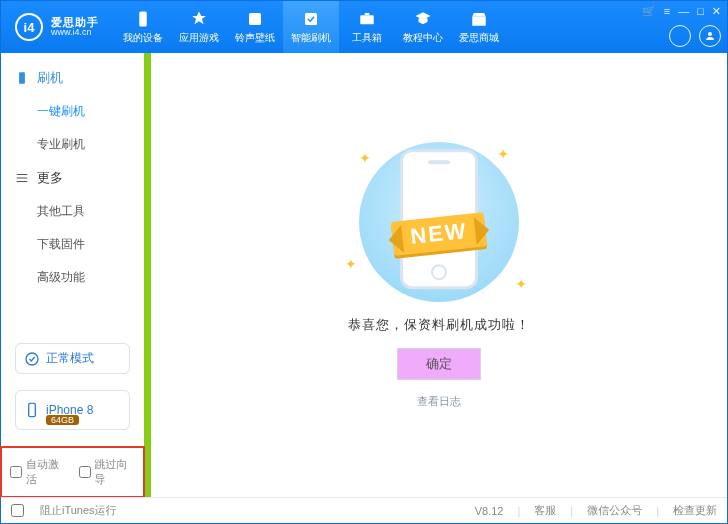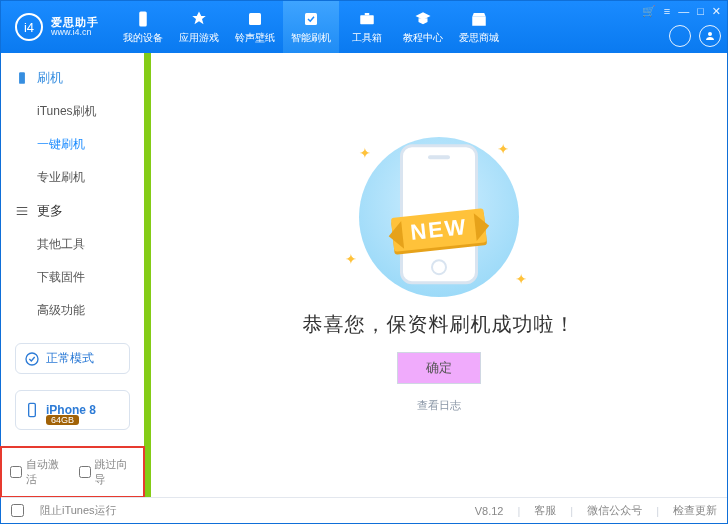--- a/index.html
+++ b/index.html
@@ -1,20 +1,20 @@
 <!DOCTYPE html>
 <html><head>
 <meta charset="utf-8">
 <style>
 *{box-sizing:border-box;margin:0;padding:0;font-family:"Microsoft YaHei",Arial,sans-serif}
 body{width:728px;height:524px;overflow:hidden;background:#fff;font-size:12px;color:#333}
 .window{width:728px;height:524px;border:1px solid #0f6fd8;display:flex;flex-direction:column}
 .titlebar{height:52px;background:linear-gradient(#1a8bff,#0a7af0);display:flex;align-items:center;color:#fff;position:relative}
 .logo{display:flex;align-items:center;padding:0 14px;gap:8px}
-.logo-badge{width:28px;height:28px;border:2px solid #fff;border-radius:50%;display:flex;align-items:center;justify-content:center;font-weight:normal;font-size:13px;color:#fff}
+.logo-badge{width:28px;height:28px;border:2px solid #fff;border-radius:50%;display:flex;align-items:center;justify-content:center;font-weight:bold;font-size:13px;color:#fff}
 .logo-text{display:flex;flex-direction:column;line-height:1.1}
 .logo-text .t{font-size:11px;font-weight:bold;letter-spacing:1px}
 .logo-text .s{font-size:9px;opacity:.9}
 .tabs{display:flex;height:100%;margin-left:2px}
 .tab{width:56px;display:flex;flex-direction:column;align-items:center;justify-content:center;gap:3px;cursor:pointer;font-size:10px}
 .tab.active{background:linear-gradient(#3ea4ff,#1f8cf5)}
 .tab svg{width:18px;height:18px;fill:#fff}
 .winbtns{position:absolute;right:6px;top:4px;display:flex;gap:8px;font-size:11px;opacity:.9}
 .winbtns span{cursor:pointer}
 .rightcircles{position:absolute;right:6px;bottom:6px;display:flex;gap:8px}
@@ -41,21 +41,21 @@
 .illus{width:200px;height:160px;position:relative}
 .circle{position:absolute;inset:0;margin:auto;width:160px;height:160px;border-radius:50%;background:radial-gradient(circle at 50% 40%,#cfeeff,#8dd4f6)}
 .phone{position:absolute;left:50%;top:50%;transform:translate(-50%,-52%);width:78px;height:140px;background:#fff;border:3px solid #d9e4f0;border-radius:12px}
 .phone::before{content:"";position:absolute;top:8px;left:50%;transform:translateX(-50%);width:22px;height:4px;background:#d9e4f0;border-radius:2px}
 .phone::after{content:"";position:absolute;bottom:6px;left:50%;transform:translateX(-50%);width:12px;height:12px;border:2px solid #d9e4f0;border-radius:50%}
 .ribbon{position:absolute;left:50%;top:58%;transform:translate(-50%,-50%) rotate(-6deg);background:#ffc23a;color:#fff;font-weight:bold;font-size:22px;letter-spacing:2px;padding:4px 18px;border-radius:3px;box-shadow:0 3px 0 #e6a21a}
 .ribbon::before,.ribbon::after{content:"";position:absolute;top:4px;width:0;height:0;border:14px solid #ffc23a;border-top-color:transparent;border-bottom-color:transparent}
 .ribbon::before{left:-18px;border-left-color:transparent;border-right-color:#e6a21a}
 .ribbon::after{right:-18px;border-right-color:transparent;border-left-color:#e6a21a}
 .spark{position:absolute;color:#ffc23a;font-size:14px}
-.msg{font-size:20px;color:#333;letter-spacing:1px}
+.msg{font-size:13px;color:#333;letter-spacing:1px}
 .btn{border:1px solid #cfd7e2;background:#f0abfc;padding:6px 28px;font-size:13px;color:#555;cursor:pointer}
 .loglink{font-size:11px;color:#8a96a6;cursor:pointer}
 .statusbar{height:26px;border-top:1px solid #e3e7ee;display:flex;align-items:center;padding:0 10px;font-size:11px;color:#888;gap:14px}
 .statusbar .left{display:flex;align-items:center;gap:6px}
 .statusbar .right{margin-left:auto;display:flex;align-items:center;gap:14px}
 .sep{color:#d1d6de}
 </style>
 </head>
 <body>
 
@@ -140,21 +140,20 @@
 
   <div class="body">
     <div class="sidebar">
       <div class="side-scroll">
         <div class="sec-head">
           <svg viewBox="0 0 24 24">
               <rect x="7" y="2" width="10" height="20" rx="2"></rect>
             </svg>
           <span>刷机</span>
         </div>
-        <div class="side-item">iTunes刷机</div>
         <div class="side-item active">一键刷机</div>
         <div class="side-item">专业刷机</div>
         <div class="sec-head more">
           <svg viewBox="0 0 24 24">
               <path d="M3 6h18M3 12h18M3 18h18" stroke="#555" stroke-width="2"></path>
             </svg>
           <span>更多</span>
         </div>
         <div class="side-item">其他工具</div>
         <div class="side-item">下载固件</div>
@@ -164,21 +163,21 @@
         <svg viewBox="0 0 24 24">
             <circle cx="12" cy="12" r="9" fill="none" stroke="#2d7bd6" stroke-width="2"></circle>
             <path d="M8 12l3 3 5-6" fill="none" stroke="#2d7bd6" stroke-width="2"></path>
           </svg>
         <span>正常模式</span>
       </div>
       <div class="device-box">
         <svg viewBox="0 0 24 24">
             <rect x="7" y="2" width="10" height="20" rx="2" fill="none" stroke="#2d7bd6" stroke-width="2"></rect>
           </svg>
-        <span style="font-weight:bold;color:#2d7bd6">iPhone 8</span>
+        <span style="font-weight:normal;color:#2d7bd6">iPhone 8</span>
         <span class="cap">64GB</span>
       </div>
       <div class="opts">
         <label>
             <input type="checkbox" style="">
             <span>自动激活</span>
           </label>
         <label>
             <input type="checkbox" style="">
             <span>跳过向导</span>

